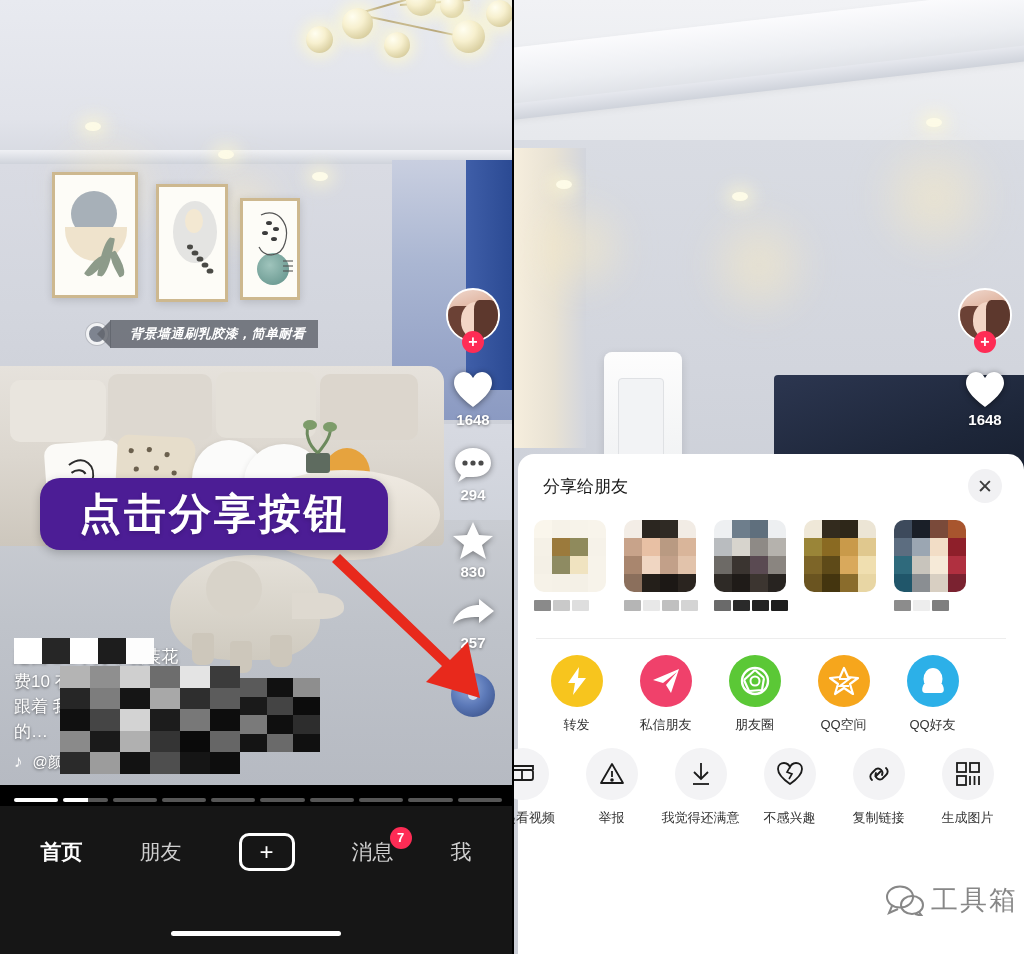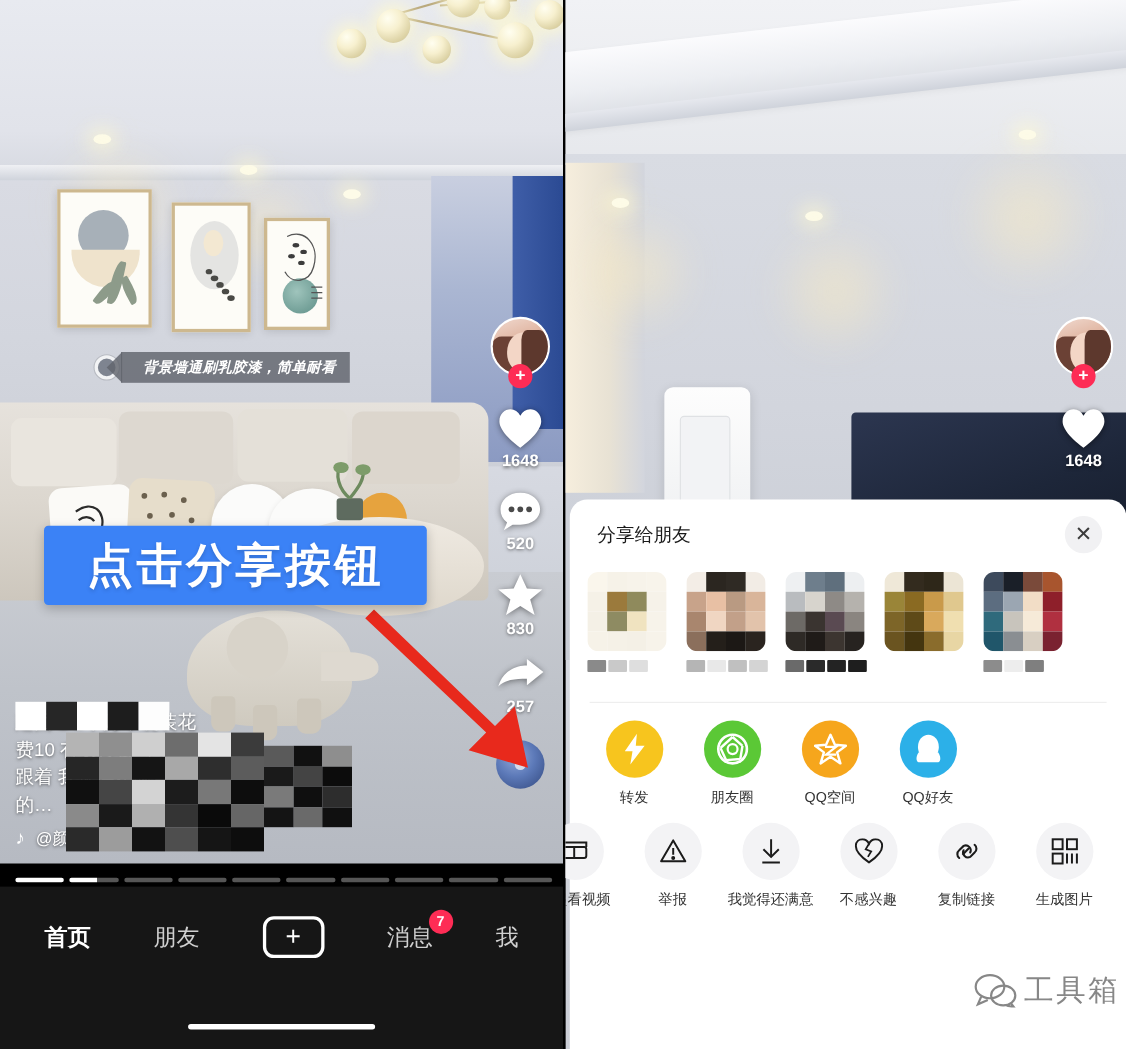--- a/index.html
+++ b/index.html
@@ -188,21 +188,21 @@
   .share-label { margin-top:9px; font-size:13px; color:#333; white-space:nowrap; }
 
   .act-row { display:flex; padding:14px 0 0 0; gap:0; overflow:hidden; }
   .act-item { width:89px; flex:0 0 89px; display:flex; flex-direction:column;
     align-items:center; }
   .act-circle { width:52px; height:52px; border-radius:50%; background:#f3f3f5;
     display:flex; align-items:center; justify-content:center; }
   .act-label { margin-top:9px; font-size:13px; color:#333; white-space:nowrap; }
 
   
-  .banner { position:absolute; background:#3b82f6; border-radius:4px;
+  .banner { position:absolute; background:#4c1d95; border-radius:20px;
     display:flex; align-items:center; justify-content:center; z-index:60;
     box-shadow:0 3px 10px rgba(0,0,0,.22); }
   .banner span { color:#fff; font-size:42px; font-weight:bold; letter-spacing:3px;
     text-shadow:0 2px 4px rgba(0,0,0,.16); }
 
   .arrow-svg { position:absolute; z-index:55; }
 
   .watermark { position:absolute; right:6px; bottom:36px; z-index:70;
     display:flex; align-items:center; gap:6px; opacity:.82; }
   .wm-text { font-size:27px; color:#6d6d6d; font-weight:500; letter-spacing:2px; }
@@ -358,21 +358,21 @@
 
       <div class="rail-item">
         <svg class="ico-svg" width="40" height="38" viewBox="0 0 40 38">
           <path d="M20 2 C31 2 38 9 38 17 C38 25 31 31 20 31 L13 31 L5 36 L8 29 C4 26 2 22 2 17 C2 9 9 2 20 2Z" fill="#fff"></path>
           <g fill="#4a4a4a">
               <circle cx="12" cy="17" r="2.6"></circle>
               <circle cx="20" cy="17" r="2.6"></circle>
               <circle cx="28" cy="17" r="2.6"></circle>
             </g>
         </svg>
-        <span class="rail-count">520</span>
+        <span class="rail-count">294</span>
       </div>
 
       <div class="rail-item">
         <svg class="ico-svg" width="42" height="40" viewBox="0 0 42 40">
           <path d="M21 1 L27 14 L41 15 L30 24 L34 38 L21 30 L8 38 L12 24 L1 15 L15 14Z" fill="#fff"></path>
         </svg>
         <span class="rail-count">830</span>
       </div>
 
       <div class="rail-item">
@@ -680,20 +680,28 @@
       <div class="share-row">
         <div class="share-item">
           <div class="share-circle" style="background:#f7c51e;">
             <svg width="26" height="30" viewBox="0 0 26 30">
                 <path d="M15 1 L4 17 L11 17 L9 29 L22 12 L14 12 Z" fill="#fff"></path>
               </svg>
           </div>
           <span class="share-label">转发</span>
         </div>
         <div class="share-item">
+          <div class="share-circle" style="background:#f0416b;">
+            <svg width="30" height="28" viewBox="0 0 30 28">
+                <path d="M28 2 L2 13 L12 16 L26 5 L15 18 L20 26 Z" fill="#fff"></path>
+              </svg>
+          </div>
+          <span class="share-label">私信朋友</span>
+        </div>
+        <div class="share-item">
           <div class="share-circle" style="background:#5bc836;">
             <svg width="30" height="30" viewBox="0 0 30 30">
               <circle cx="15" cy="15" r="13" fill="none" stroke="#fff" stroke-width="2.4"></circle>
               <path d="M15 4 L24 12 M24 12 L22 24 M22 24 L9 25 M9 25 L4 14 M4 14 L15 4" fill="none" stroke="#fff" stroke-width="2.2"></path>
               <circle cx="15" cy="15" r="4.5" fill="#5bc836" stroke="#fff" stroke-width="2"></circle>
             </svg>
           </div>
           <span class="share-label">朋友圈</span>
         </div>
         <div class="share-item">

